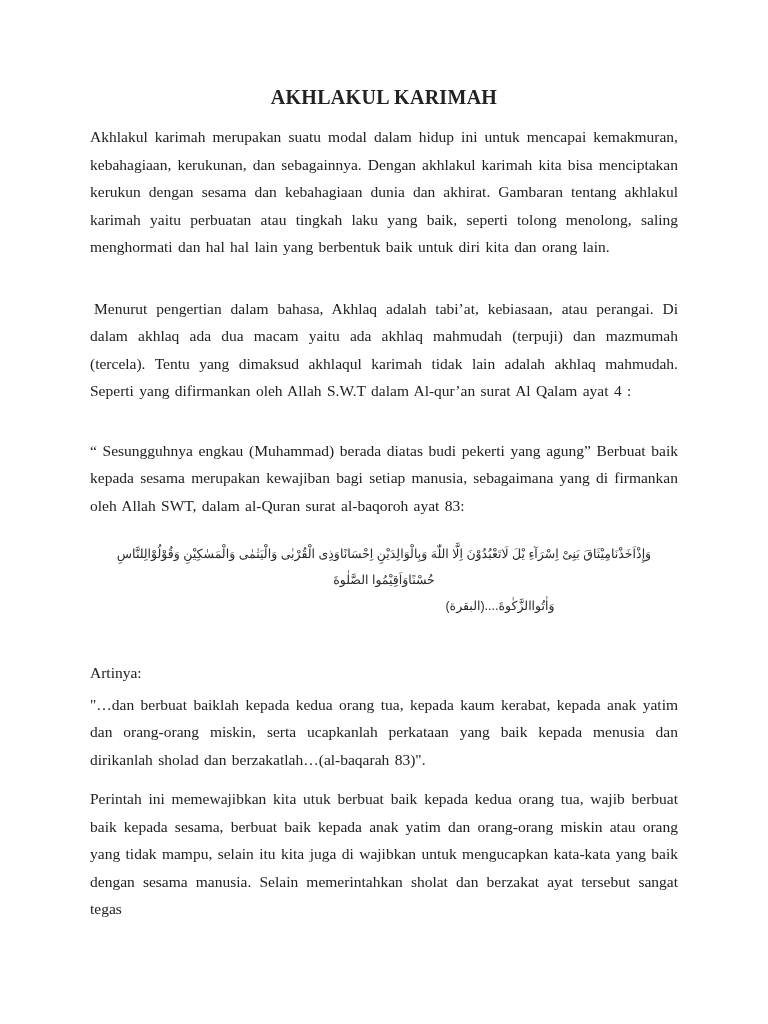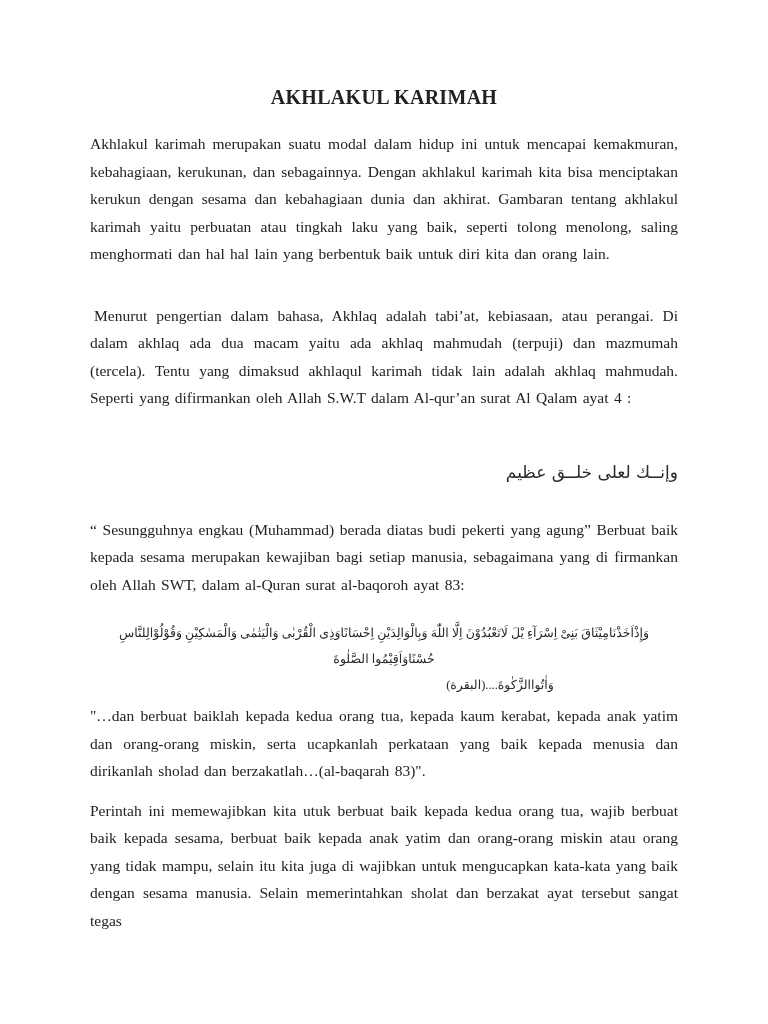--- a/index.html
+++ b/index.html
@@ -28,36 +28,36 @@
     letter-spacing: 0.3px;
   }
   .para {
     font-size: 15.5px;
     line-height: 27.5px;
     text-align: justify;
     text-justify: inter-word;
     word-spacing: 1.5px;
     margin: 0;
   }
-  .p1 { margin-top: 22px; }
+  .p1 { margin-top: 15px; }
   .p2 { margin-top: 34px; text-indent: 4px; }
   .arabic-qalam {
     margin-top: 48px;
     direction: rtl;
     text-align: right;
     font-family: "DejaVu Sans", sans-serif;
     font-size: 17px;
     line-height: 24px;
     color: #2a2a2a;
   }
   .p3 { margin-top: 32px; }
   .arabic-baqarah {
     margin-top: 22px;
     direction: rtl;
-    font-family: Liberation Serif, serif;
+    font-family: Liberation Sans, sans-serif;
     font-size: 12.5px;
     line-height: 26px;
     color: #2a2a2a;
   }
   .baqarah-line1 { text-align: center; }
   .baqarah-line2 { text-align: center; transform: translateX(116px); }
   .artinya { margin-top: 40px; }
   .p4 { margin-top: 4px; }
   .p5 { margin-top: 12px; }
 </style>
@@ -65,27 +65,27 @@
 <body>
 
 <div class="page">
 
   <h1 class="title">AKHLAKUL KARIMAH</h1>
 
   <p class="para p1">Akhlakul karimah merupakan suatu modal dalam hidup ini untuk mencapai kemakmuran, kebahagiaan, kerukunan, dan sebagainnya. Dengan akhlakul karimah kita bisa menciptakan kerukun dengan sesama dan kebahagiaan dunia dan akhirat. Gambaran tentang akhlakul karimah yaitu perbuatan atau tingkah laku yang baik, seperti tolong menolong, saling menghormati dan hal hal lain yang berbentuk baik untuk diri kita dan orang lain.</p>
 
   <p class="para p2">Menurut pengertian dalam bahasa, Akhlaq adalah tabi’at, kebiasaan, atau perangai. Di dalam akhlaq ada dua macam yaitu ada akhlaq mahmudah (terpuji) dan mazmumah (tercela). Tentu yang dimaksud akhlaqul karimah tidak lain adalah akhlaq mahmudah. Seperti yang difirmankan oleh Allah S.W.T dalam Al-qur’an surat Al Qalam ayat 4 :</p>
 
-  <div class="arabic-qalam">وإنــك لعلى خلــق عظيم</div>
 
   <p class="para p3">“ Sesungguhnya engkau (Muhammad) berada diatas budi pekerti yang agung” Berbuat baik kepada sesama merupakan kewajiban bagi setiap manusia, sebagaimana yang di firmankan oleh Allah SWT, dalam al-Quran surat al-baqoroh ayat 83:</p>
 
   <div class="arabic-baqarah">
     <div class="baqarah-line1">وَإِذْاَخَذْنَامِيْثَاقَ بَنِىْ اِسْرَآءِ يْلَ لَاتَعْبُدُوْنَ اِلَّا اللّٰهَ وَبِالْوَالِدَيْنِ اِحْسَانًاوَذِى الْقُرْبٰى وَالْيَتٰمٰى وَالْمَسٰكِيْنِ وَقُوْلُوْالِلنَّاسِ حُسْنًاوَاَقِيْمُوا الصَّلٰوةَ</div>
     <div class="baqarah-line2">وَاٰتُواالزَّكٰوةَ....(البقرة)</div>
   </div>
 
+  <p class="para artinya">Artinya:</p>
 
   <p class="para p4">"…dan berbuat baiklah kepada kedua orang tua, kepada kaum kerabat, kepada anak yatim dan orang-orang miskin, serta ucapkanlah perkataan yang baik kepada menusia dan dirikanlah sholad dan berzakatlah…(al-baqarah 83)".</p>
 
   <p class="para p5">Perintah ini memewajibkan kita utuk berbuat baik kepada kedua orang tua, wajib berbuat baik kepada sesama, berbuat baik kepada anak yatim dan orang-orang miskin atau orang yang tidak mampu, selain itu kita juga di wajibkan untuk mengucapkan kata-kata yang baik dengan sesama manusia. Selain memerintahkan sholat dan berzakat ayat tersebut sangat tegas</p>
 
 </div>
 
 </body></html>

